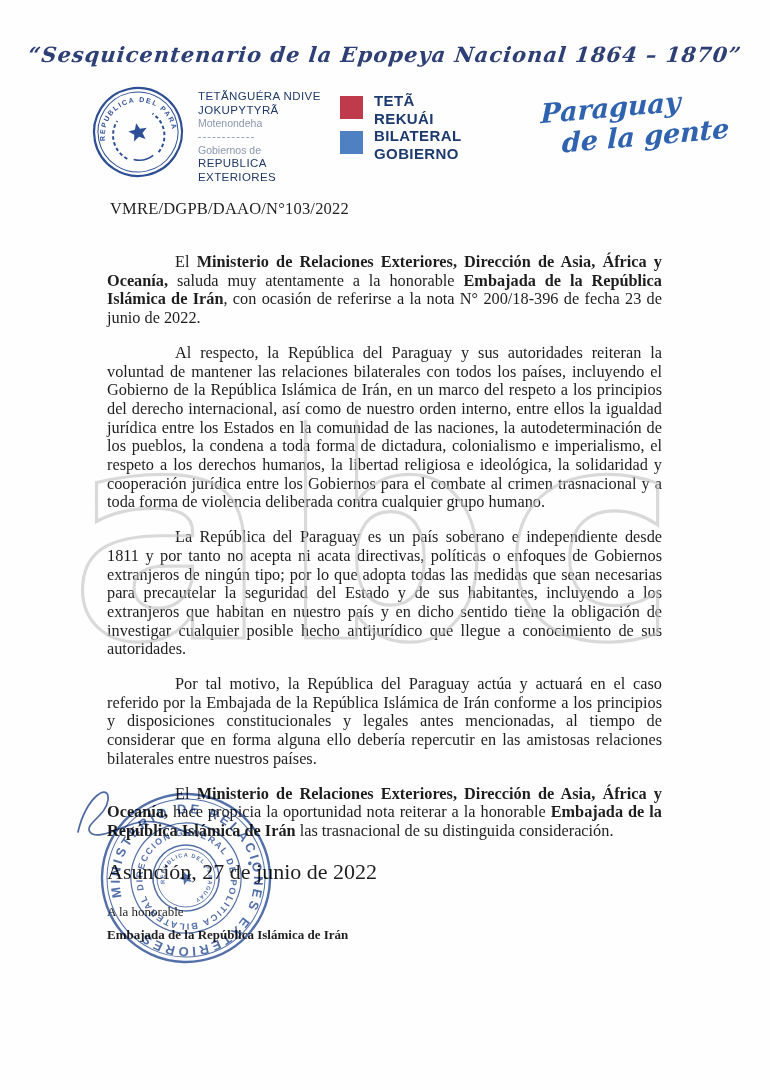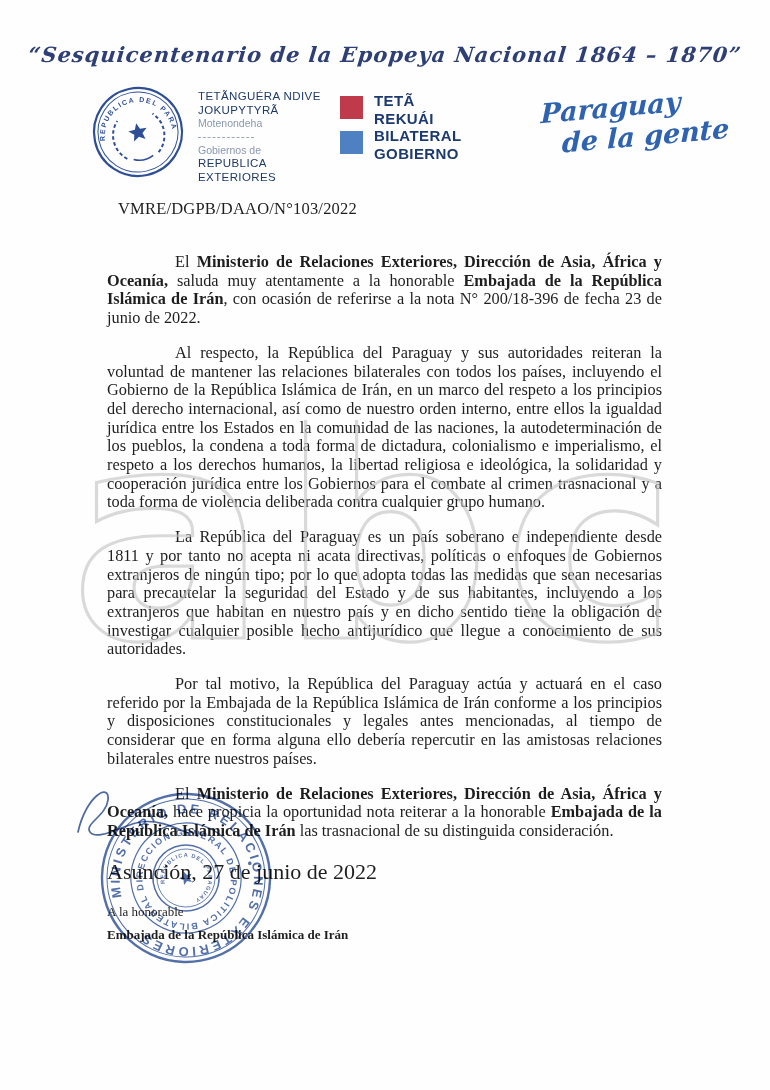--- a/index.html
+++ b/index.html
@@ -31,21 +31,21 @@
   .gov .sq.blue { top:39px; background:#4e80c2; }
   .gov .gov-text { position:absolute; left:34px; top:0; font-weight:bold;
                    font-size:15px; line-height:17.5px; letter-spacing:.4px; color:#1d3a6e; }
 
   .slogan { position:absolute; left:540px; top:90px; color:#2f63b0;
             font-family:"DejaVu Serif", serif; font-style:italic; font-weight:bold;
             font-size:27px; line-height:31px; transform:rotate(-5deg) skewX(-6deg); }
   .slogan .l2 { margin-left:22px; }
 
   
-  .ref { position:absolute; left:118px; top:199px; font-size:16.5px; letter-spacing:.2px; }
+  .ref { position:absolute; left:110px; top:199px; font-size:16.5px; letter-spacing:.2px; }
 
   .content { position:absolute; left:107px; top:253px; width:563px; z-index:2;
              font-size:16.3px; line-height:18.7px; text-align:justify; }
   .content p { text-indent:68px; margin:0 8px 16px 0; }
   .content b { font-weight:bold; }
   .date { text-align:left; margin-top:22px; font-size:22px; }
 
   
   .watermark { position:absolute; left:52px; top:420px; z-index:4; opacity:.62;
                pointer-events:none; }

